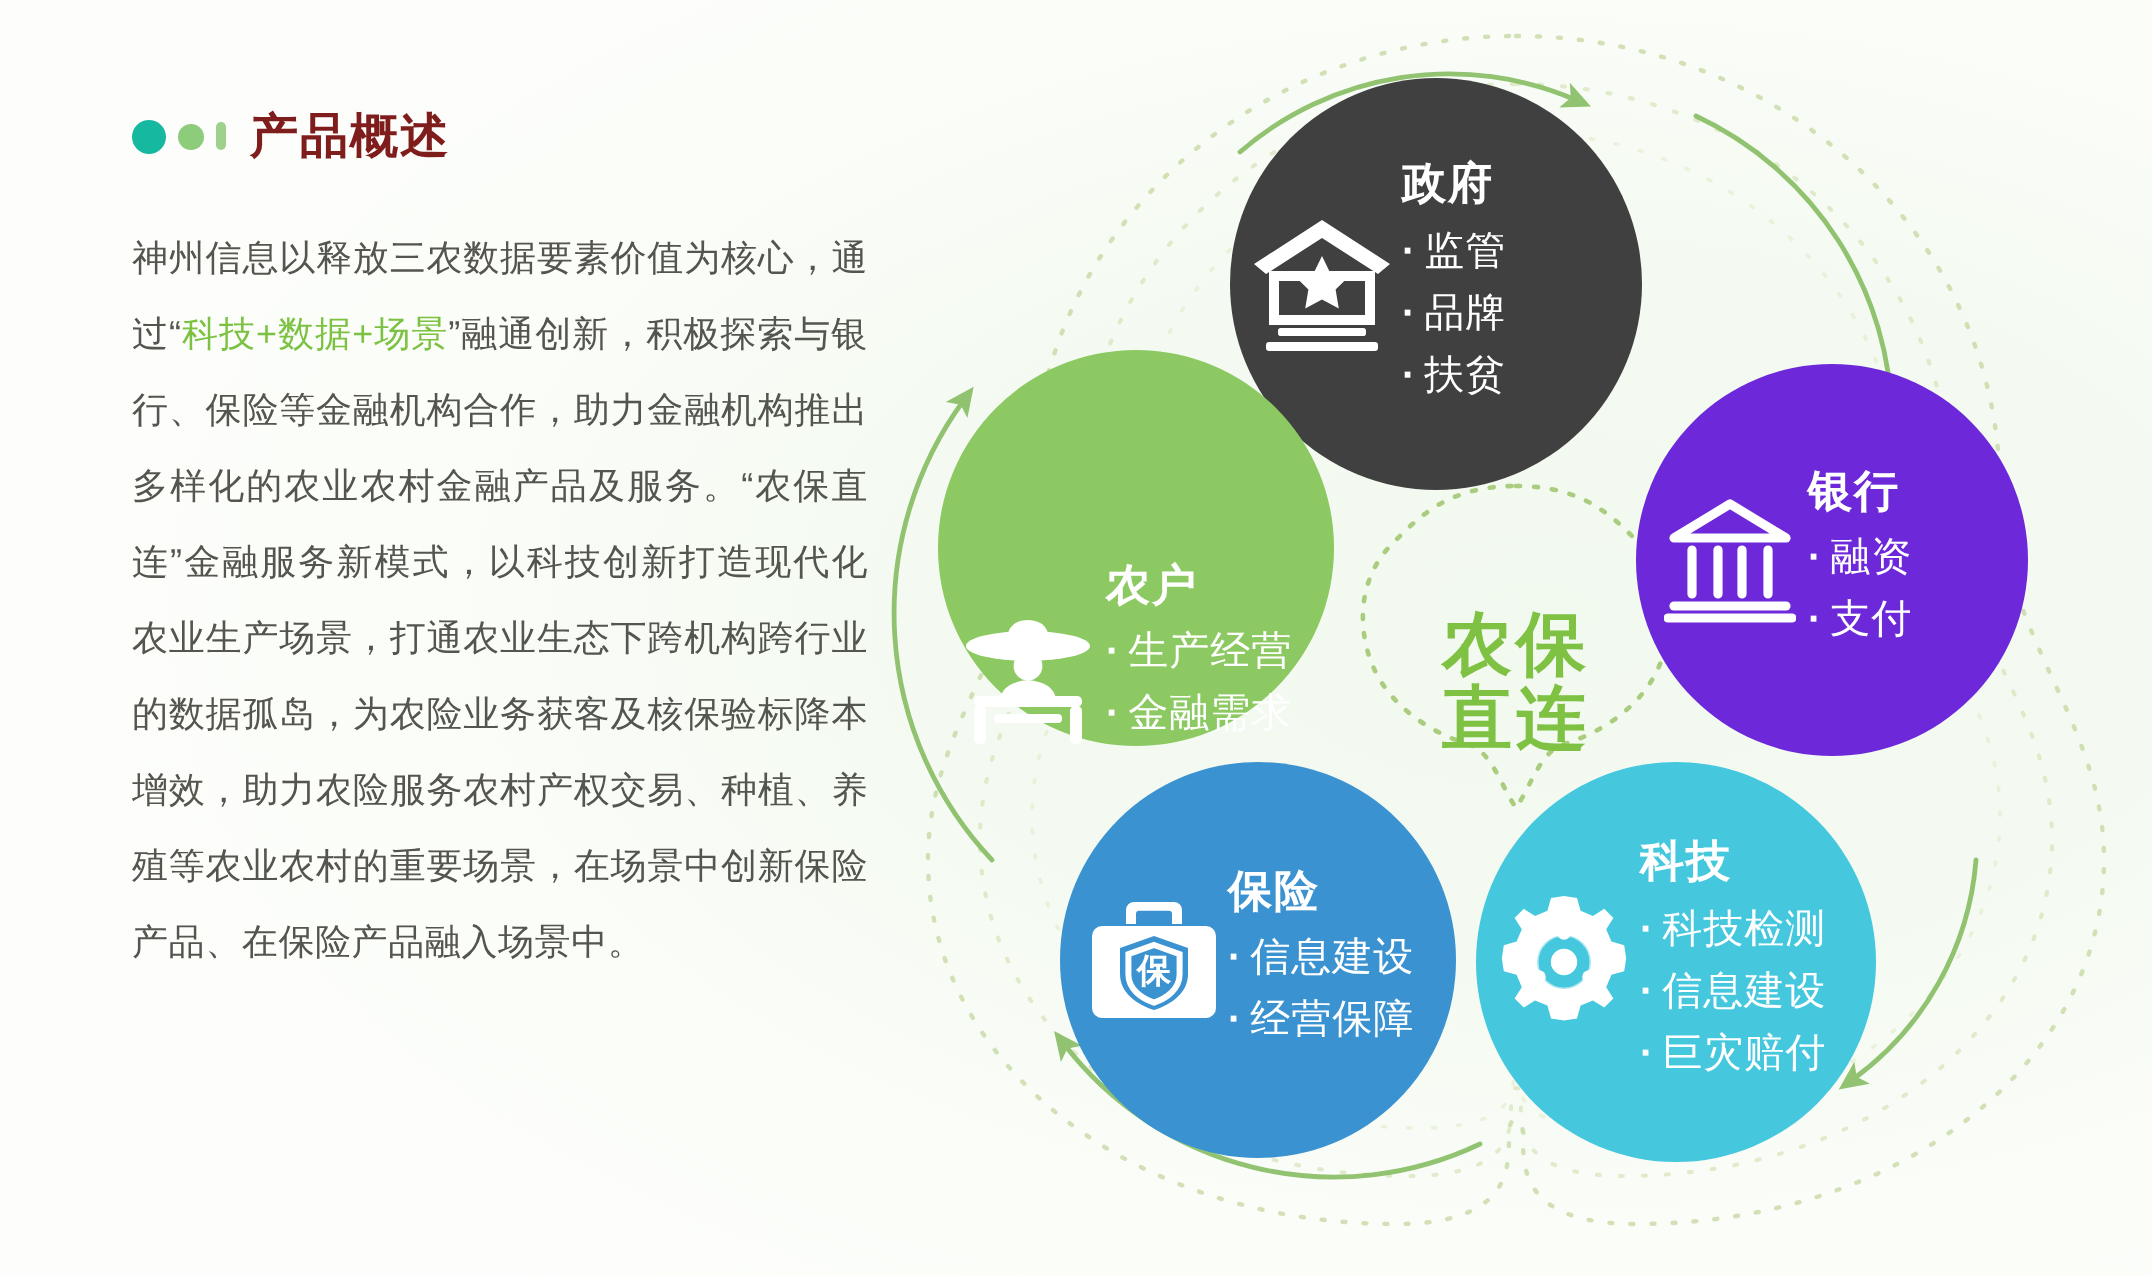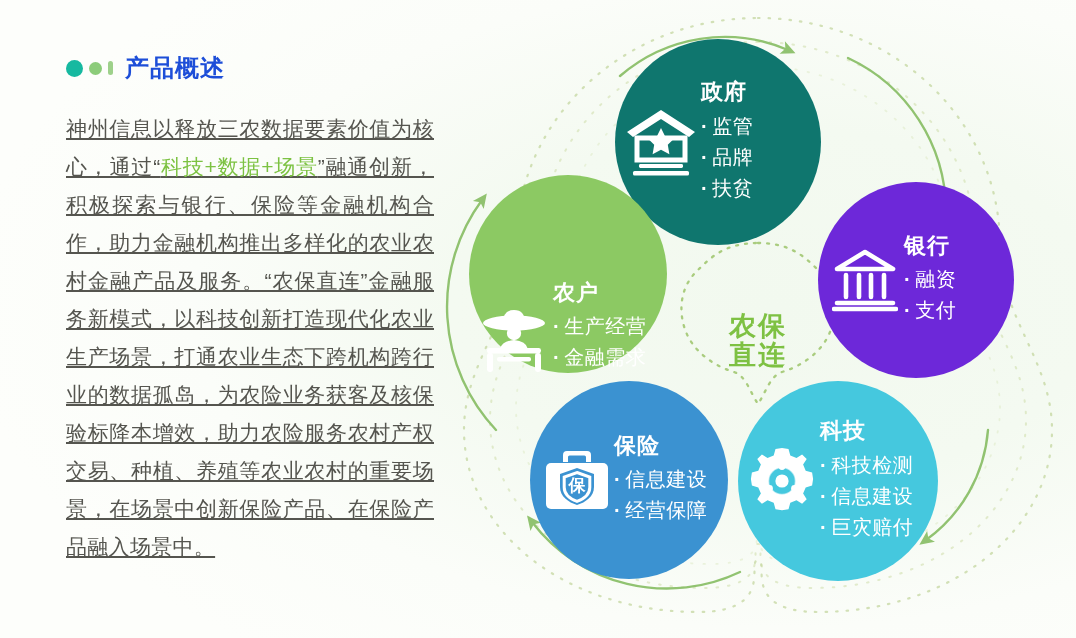--- a/index.html
+++ b/index.html
@@ -23,33 +23,32 @@
     display: flex;
     align-items: center;
     gap: 6px;
     margin-bottom: 26px;
   }
   .dot-lg { width: 17px; height: 17px; border-radius: 50%; background: #16b9a0; display:block; }
   .dot-md { width: 13px; height: 13px; border-radius: 50%; background: #8ccc7a; display:block; }
   .dot-sm { width: 5px;  height: 14px; border-radius: 3px; background: #9ed18b; display:block; }
   #section-title {
     font-size: 24px;
-    color: #1d4ed8;
+    color: #7f1d1d;
     font-weight: 600;
     letter-spacing: 1px;
     margin-left: 6px;
     white-space: nowrap;
   }
   #body-copy {
-    font-size: 21px;
+    font-size: 18px;
     line-height: 38px;
     color: #55554f;
     letter-spacing: 0.3px;
     text-align: justify;
-    text-decoration: underline;
   }
   #body-copy .hl { color: #7cc242; }
 
   
   #diagram {
     position: absolute;
     left: 440px; top: 0px;
     width: 636px; height: 638px;
   }
   #diagram-svg { position: absolute; left: 0; top: 0; }
@@ -83,21 +82,21 @@
     letter-spacing: 0.5px;
     white-space: nowrap;
   }
   .node .node-item::before {
     content: "·";
     margin-right: 4px;
     font-weight: 700;
   }
 
   
-  #node-government { left: 175px; top: 39px;  width: 206px; height: 206px; background:#0f766e; }
+  #node-government { left: 175px; top: 39px;  width: 206px; height: 206px; background:#404040; }
   #node-government .node-icon { width: 72px; margin-left: 10px; }
   #node-government .node-text { margin-left: 4px; }
 
   #node-bank { left: 378px; top: 182px; width: 196px; height: 196px; background:#6d28d9; }
   #node-bank .node-icon { width: 66px; margin-left: 14px; }
   #node-bank .node-text { margin-left: 6px; }
 
   #node-farmer { left: 29px;  top: 175px; width: 198px; height: 198px; background:#8cc963;align-items:flex-end; }
   #node-farmer .node-icon { width: 66px; margin-left: 12px; }
   #node-farmer .node-text { margin-left: 6px; }
@@ -114,21 +113,21 @@
   #center-hub {
     position: absolute;
     left: 228px; top: 252px;
     width: 180px; height: 178px;
     display: flex;
     align-items: center;
     justify-content: center;
     flex-direction: column;
   }
   #center-label {
-    font-size: 27px;
+    font-size: 35px;
     font-weight: 700;
     color: #7ec143;
     line-height: 1.06;
     letter-spacing: 2px;
     text-align: center;
     z-index: 3;
   }
 
   #diagram-caption {
     position: absolute;

